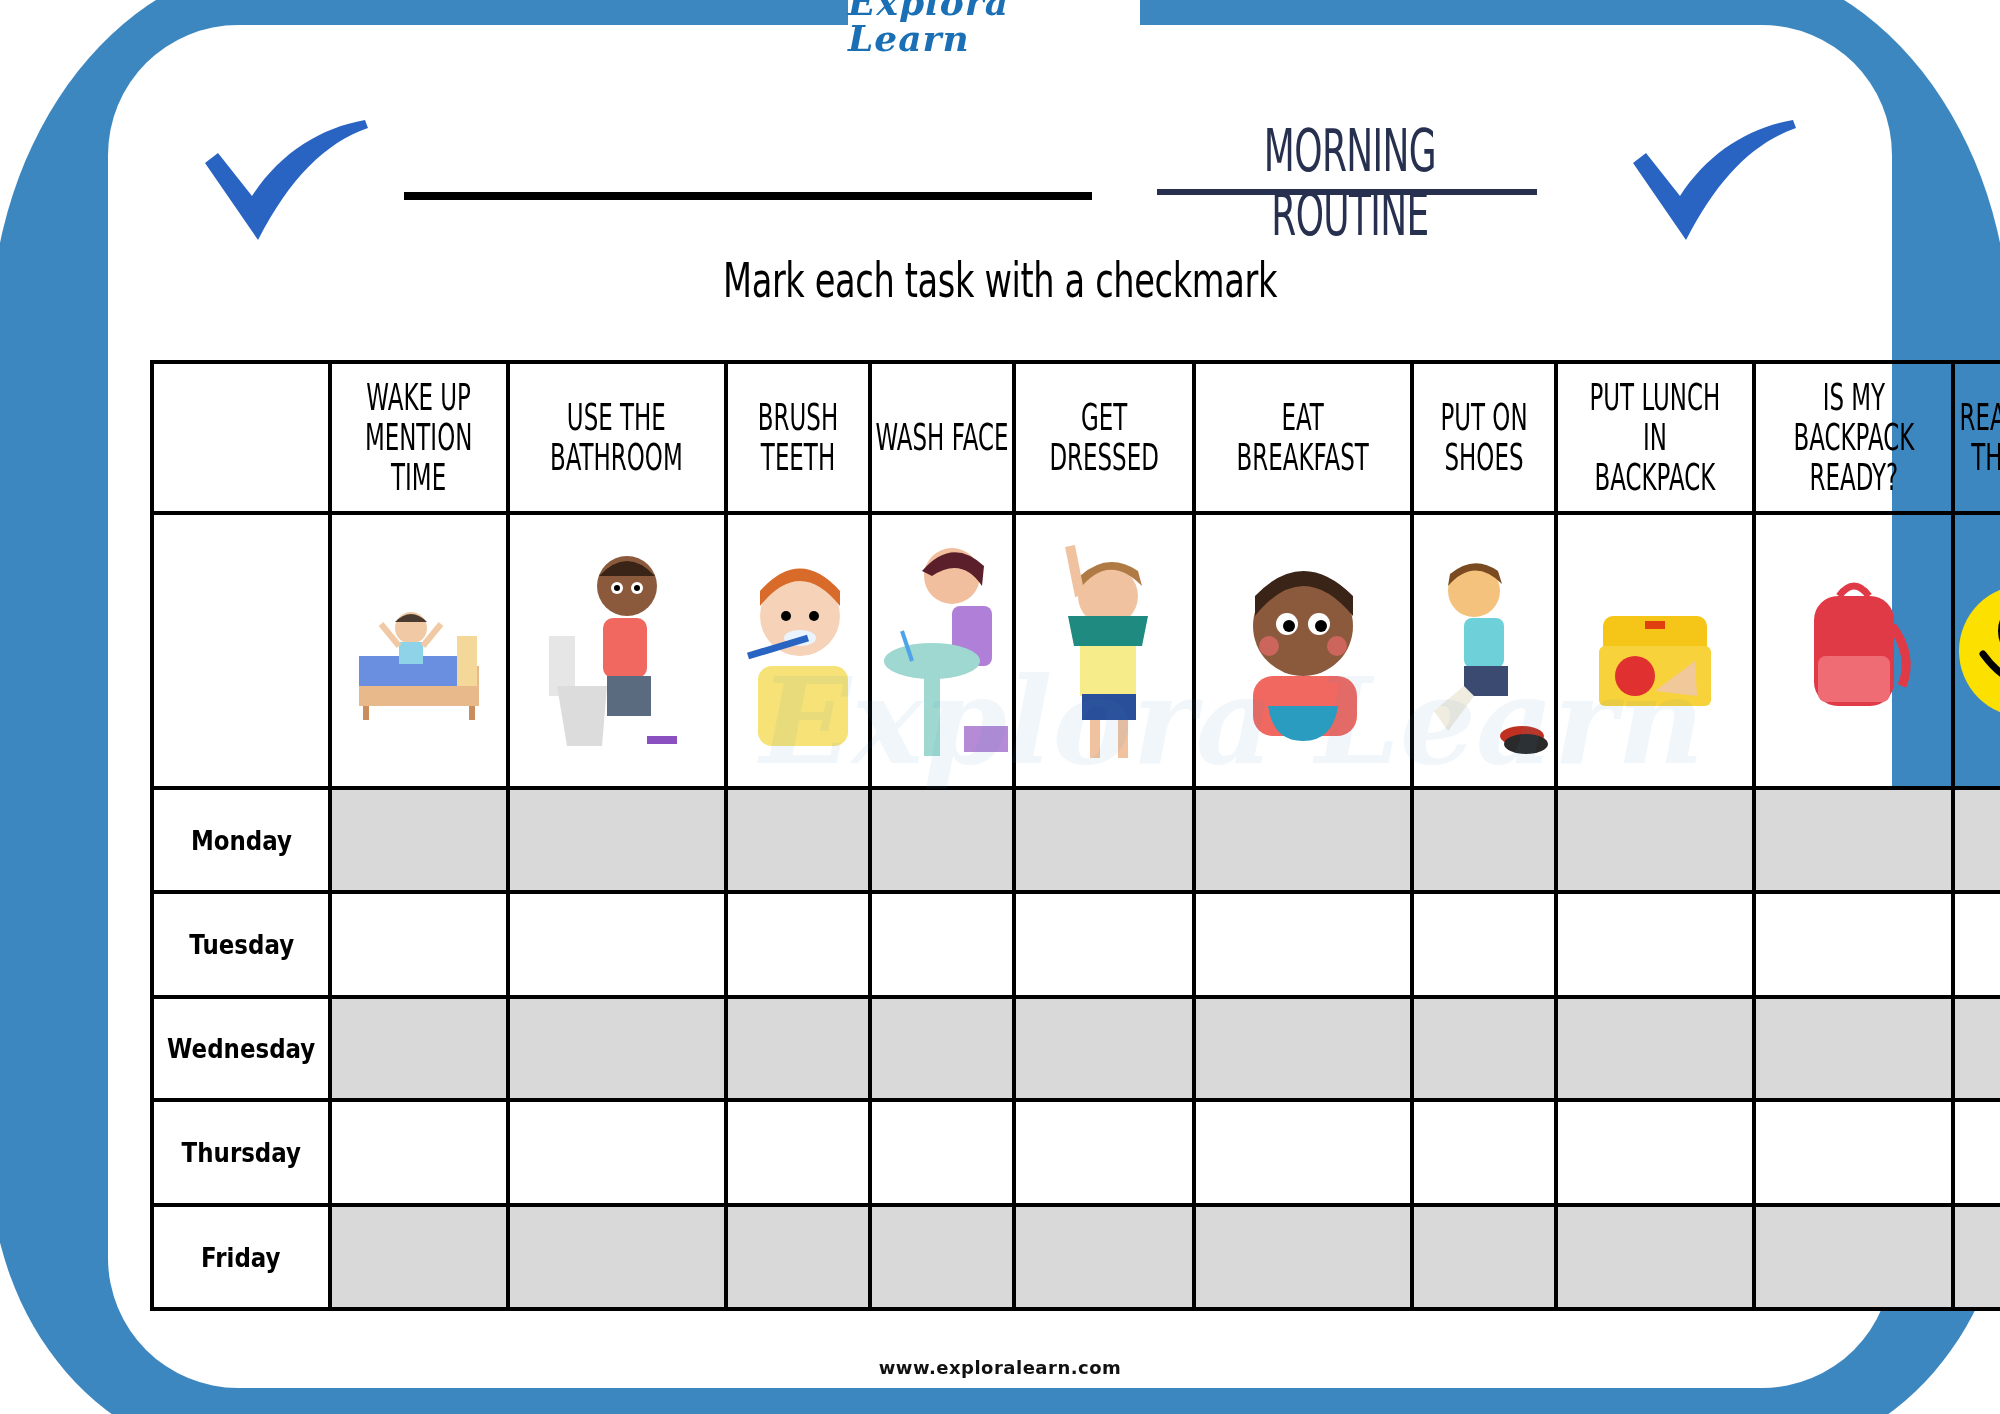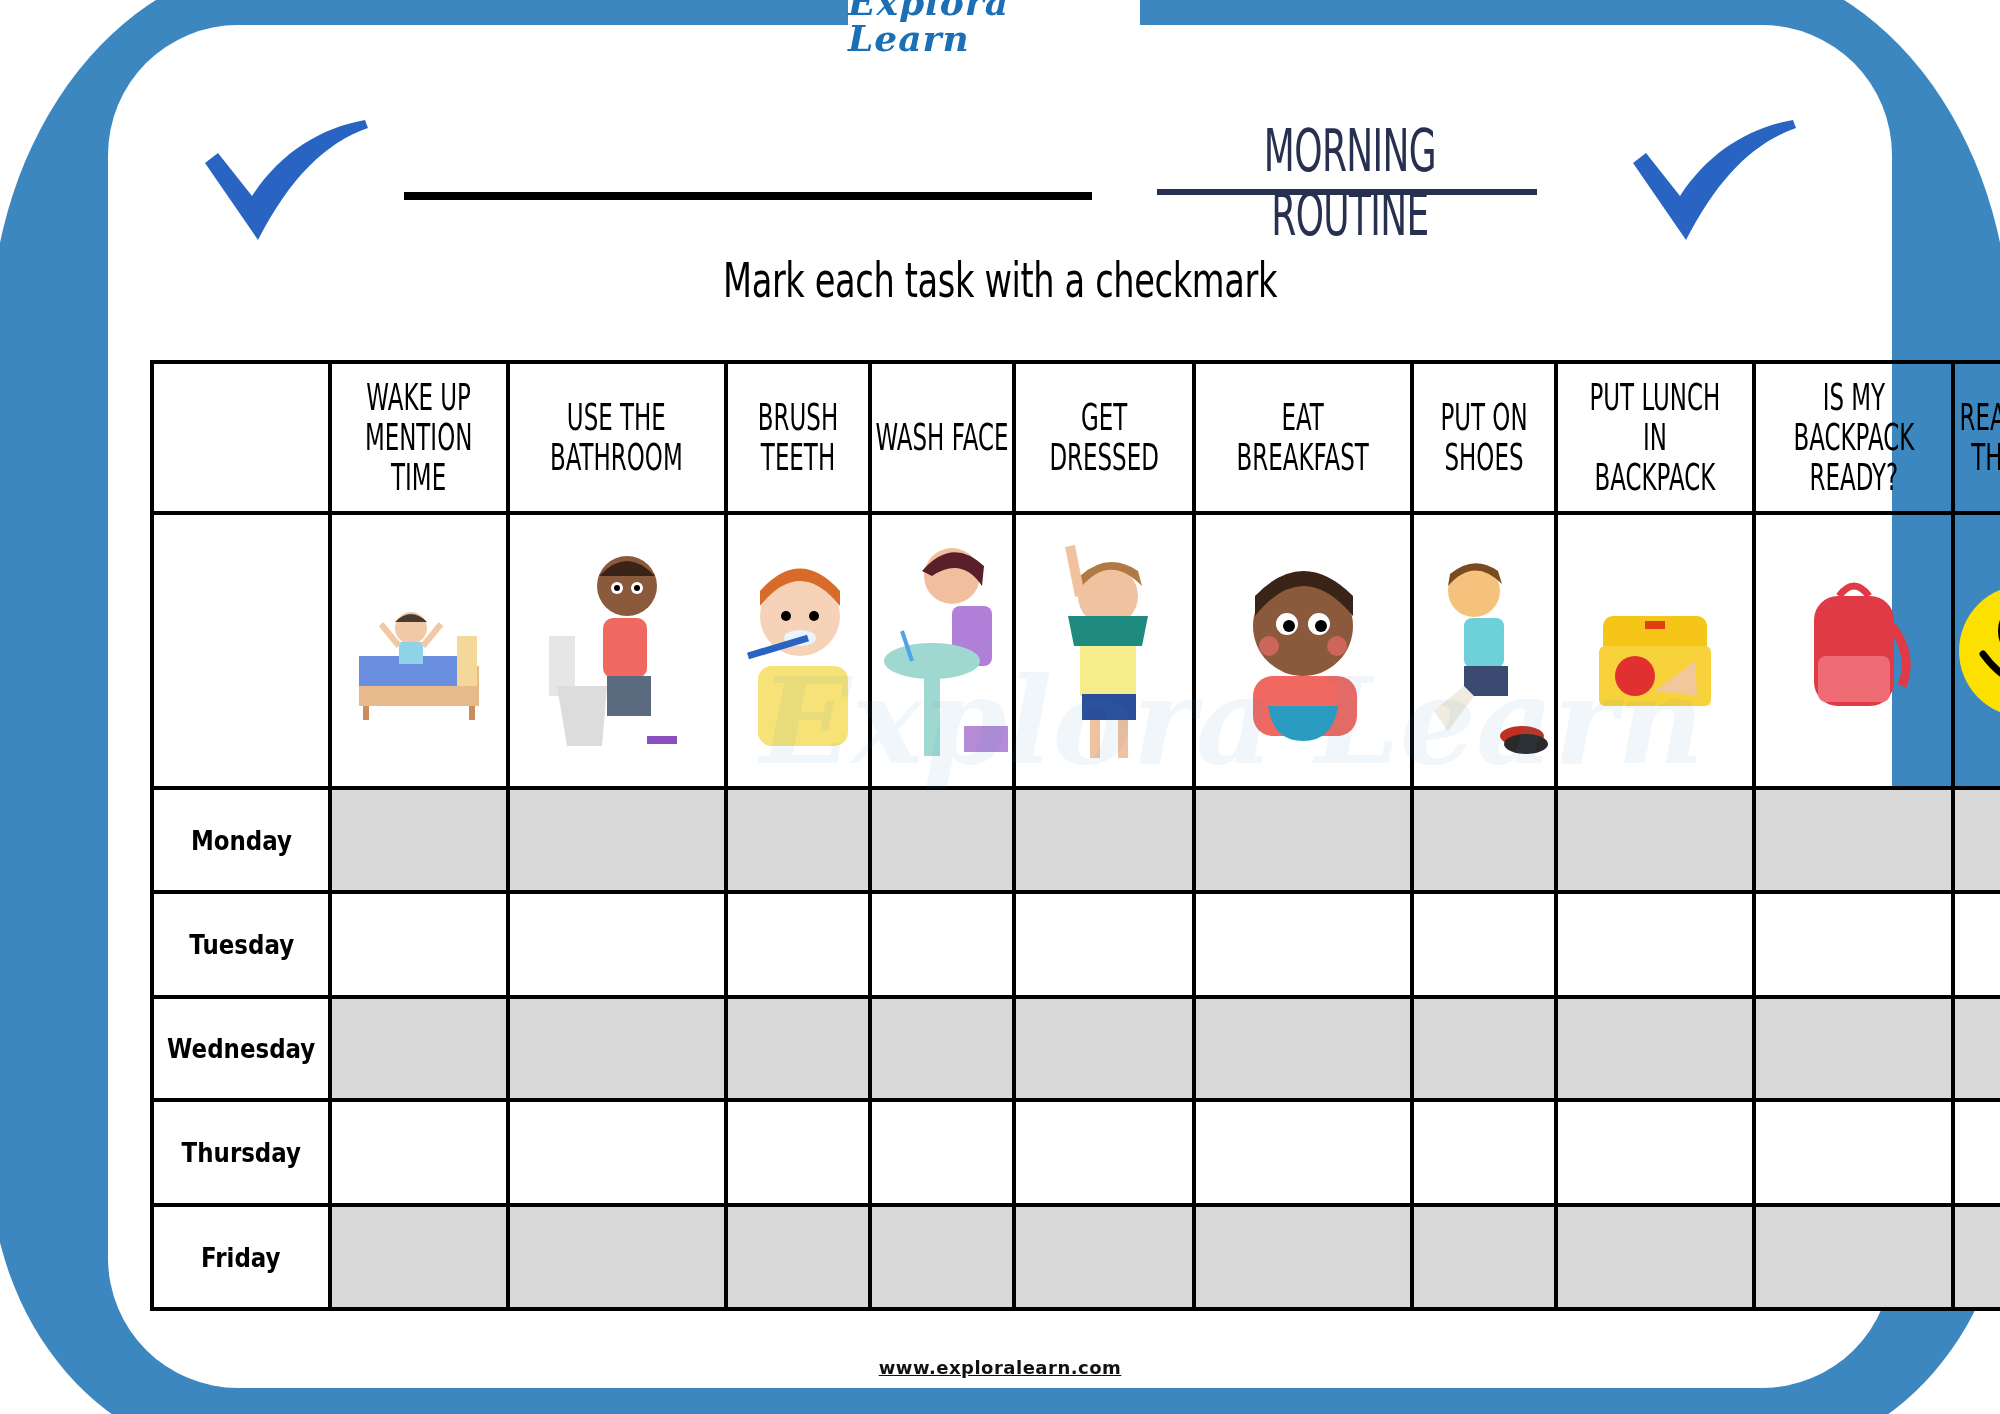--- a/index.html
+++ b/index.html
@@ -67,21 +67,21 @@
   .row-white td.cell { background: #ffffff; }
   .pic { width: 100%; height: 100%; display: flex; align-items: center; justify-content: center; }
   .pic svg { width: 140px; height: 230px; }
   .watermark {
     position: absolute; left: 760px; top: 650px; font-family: "DejaVu Serif", serif;
     font-style: italic; font-weight: bold; font-size: 120px; color: rgba(61,135,193,0.08);
     pointer-events: none; white-space: nowrap;
   }
   .footer-url {
     position: absolute; left: 850px; top: 1357px; width: 300px; text-align: center;
-    font-weight: bold; font-size: 18px; color: #111; letter-spacing: 0.5px; text-decoration: underline;
+    font-weight: bold; font-size: 18px; color: #111; letter-spacing: 0.5px;
   }
 </style>
 </head>
 <body>
 
 <div class="outer-frame"></div>
 <div class="inner-panel"></div>
 
 <div class="logo-box">
   <span class="logo-text">Explora Learn</span>

